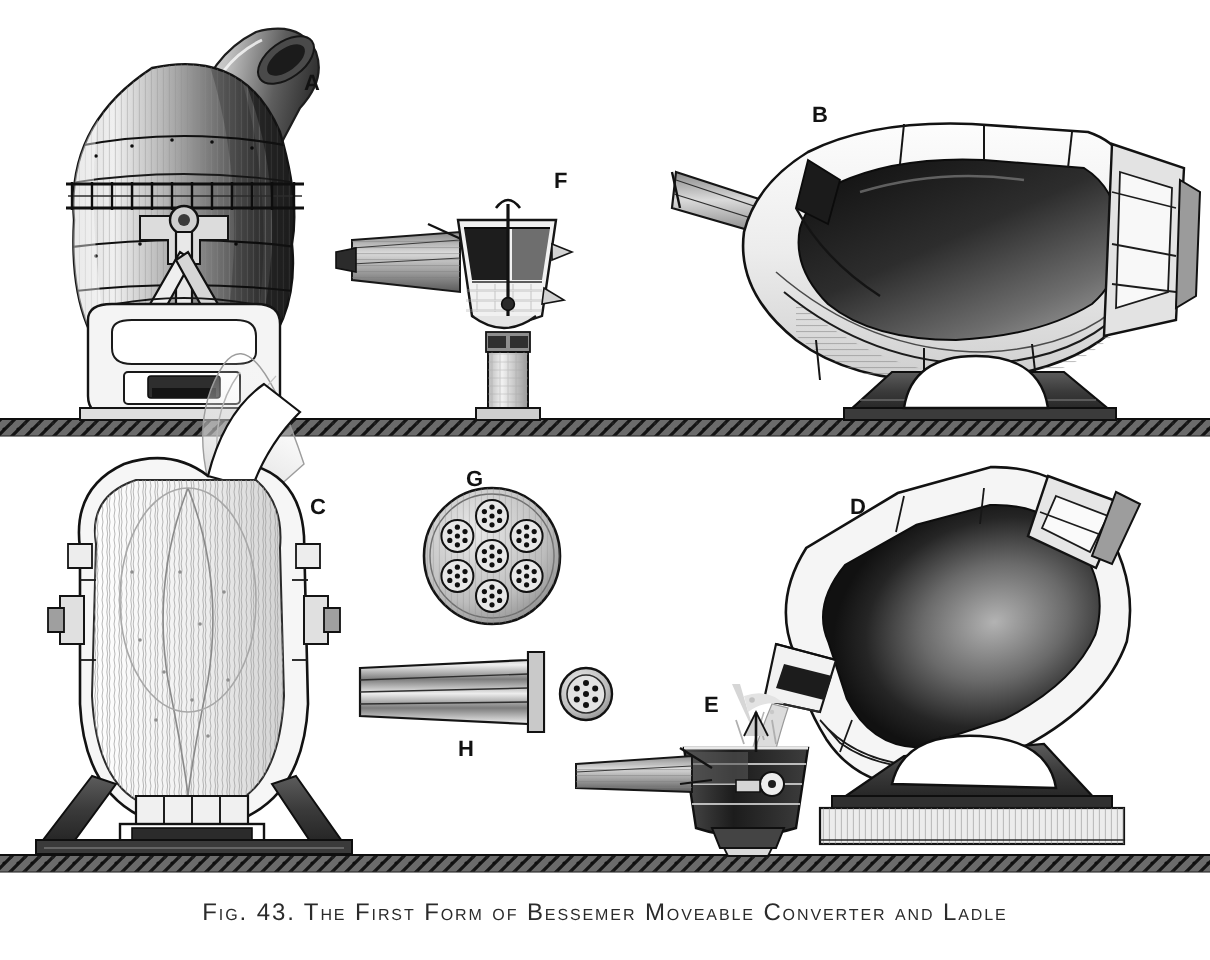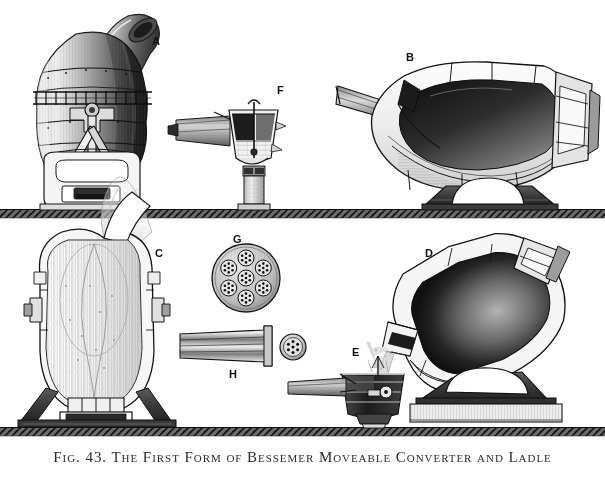--- a/index.html
+++ b/index.html
@@ -3,21 +3,21 @@
 <meta charset="utf-8">
 <style>
   html,body{margin:0;padding:0;background:#ffffff;}
   body{width:605px;height:480px;overflow:hidden;
        font-family:"Liberation Serif",serif;color:#1a1a1a;}
   #plate{position:relative;width:605px;height:480px;background:#ffffff;}
   svg#art{position:absolute;left:0;top:0;width:605px;height:480px;display:block;}
   .fig-label{font-family:"Liberation Sans",sans-serif;font-size:11px;
              font-weight:700;fill:#121212;letter-spacing:.3px;}
   #caption{position:absolute;left:0;top:449px;width:605px;text-align:center;
-           font-family:Liberation Serif, serif;font-size:15px;
+           font-family:Liberation Sans, sans-serif;font-size:12px;
            letter-spacing:.95px;color:#2b2b2b;white-space:nowrap;
            font-variant:small-caps;}
 </style>
 </head>
 <body>
 
 <div id="plate">
 
   <svg id="art" viewBox="0 0 605 480">
     <defs>

